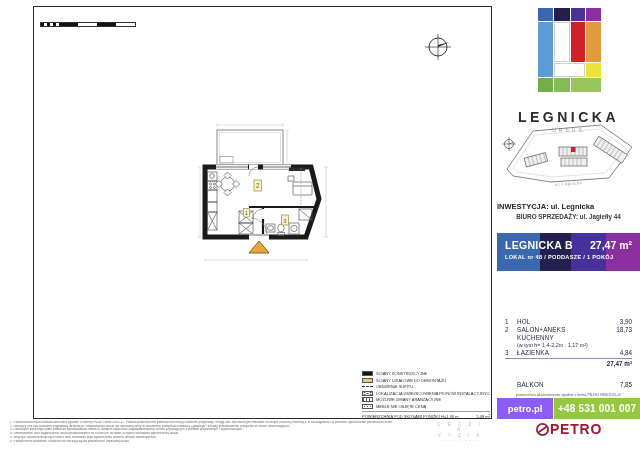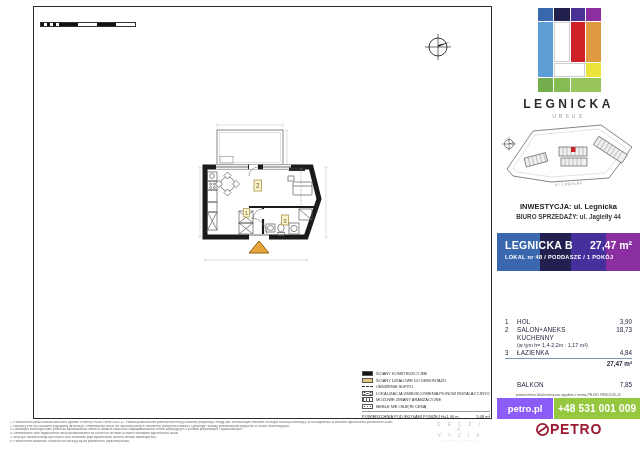--- a/index.html
+++ b/index.html
@@ -54,26 +54,26 @@
   .c-r1c1{background:#3a68ae} .c-r1c2{background:#21204d} .c-r1c3{background:#4a3195} .c-r1c4{background:#8c2e9f}
   .c-lblue{background:#5c9dd6; grid-row:2 / span 2; grid-column:1;}
   .c-white1{background:#fff; border:1px solid #cfcfcf; grid-row:2; grid-column:2;}
   .c-red{background:#ce2128; grid-row:2; grid-column:3;}
   .c-orange{background:#df9a40; grid-row:2; grid-column:4;}
   .c-white2{background:#fff; border:1px solid #cfcfcf; grid-row:3; grid-column:2 / span 2;}
   .c-yellow{background:#ece43a; grid-row:3; grid-column:4;}
   .c-g1{background:#74ad4c; grid-row:4; grid-column:1;}
   .c-g2{background:#84bb52; grid-row:4; grid-column:2;}
   .c-g3{background:#97c55c; grid-row:4; grid-column:3 / span 2;}
-  #logo-title { margin-top:5px; font-size:12px; letter-spacing:3.5px; color:#2b2b33; font-weight:600; }
+  #logo-title { margin-top:17px; font-size:14px; letter-spacing:3.5px; color:#2b2b33; font-weight:600; }
   #logo-sub { margin-top:2px; font-size:5px; letter-spacing:3px; color:#9a9aa0; }
 
   #map { left:497px; top:122px; width:142px; height:75px; }
 
-  #caption1 { left:497px; top:202px; width:143px; text-align:center; font-size:7.5px; font-weight:bold; color:#222; }
+  #caption1 { left:497px; top:202px; width:143px; font-size:7.5px; font-weight:bold; color:#222; }
   #caption2 { left:497px; top:213px; width:143px; text-align:center; font-size:6.3px; font-weight:bold; color:#3a3a3a; }
 
   #segment-box { left:497px; top:233px; width:143px; height:38px; color:#fff;
       background:linear-gradient(90deg,#3a67ad 0 30%,#232050 30% 52%,#46309c 52% 76%,#8b2fa0 76% 100%); }
   #segment-row1 { display:flex; justify-content:space-between; align-items:baseline; padding:6px 8px 0 8px; }
   #segment-name { font-size:10.5px; font-weight:bold; letter-spacing:0.3px; }
   #segment-area { font-size:10.5px; font-weight:bold; }
   #segment-row2 { padding:3px 8px 0 8px; font-size:5.6px; font-weight:600; letter-spacing:0.3px; }
 
   #rooms { left:505px; top:318px; width:127px; color:#1d1d38; }
@@ -366,21 +366,21 @@
       <span class="rt-no"></span>
       <span class="rt-name">BALKON</span>
       <span class="rt-area">7,85</span>
     </div>
   </div>
 
   <div id="norm-note" class="abs">powierzchnia lokalu mierzona zgodnie z normą PN-ISO 9836:2015-12</div>
 
   <div id="contact-bar" class="abs">
     <div id="contact-web">petro.pl</div>
-    <div id="contact-phone">+48 531 001 009</div>
+    <div id="contact-phone">+48 531 001 007</div>
   </div>
 
   <div id="petro" class="abs">
     <svg width="15" height="15" viewBox="0 0 15 15">
       <circle cx="7.5" cy="7.5" r="5.6" fill="none" stroke="#9b1c31" stroke-width="1.8"></circle>
       <line x1="3.6" y1="10.2" x2="11.4" y2="4.8" stroke="#9b1c31" stroke-width="1.8"></line>
     </svg>
     <span id="petro-name">PETRO</span>
   </div>
 

